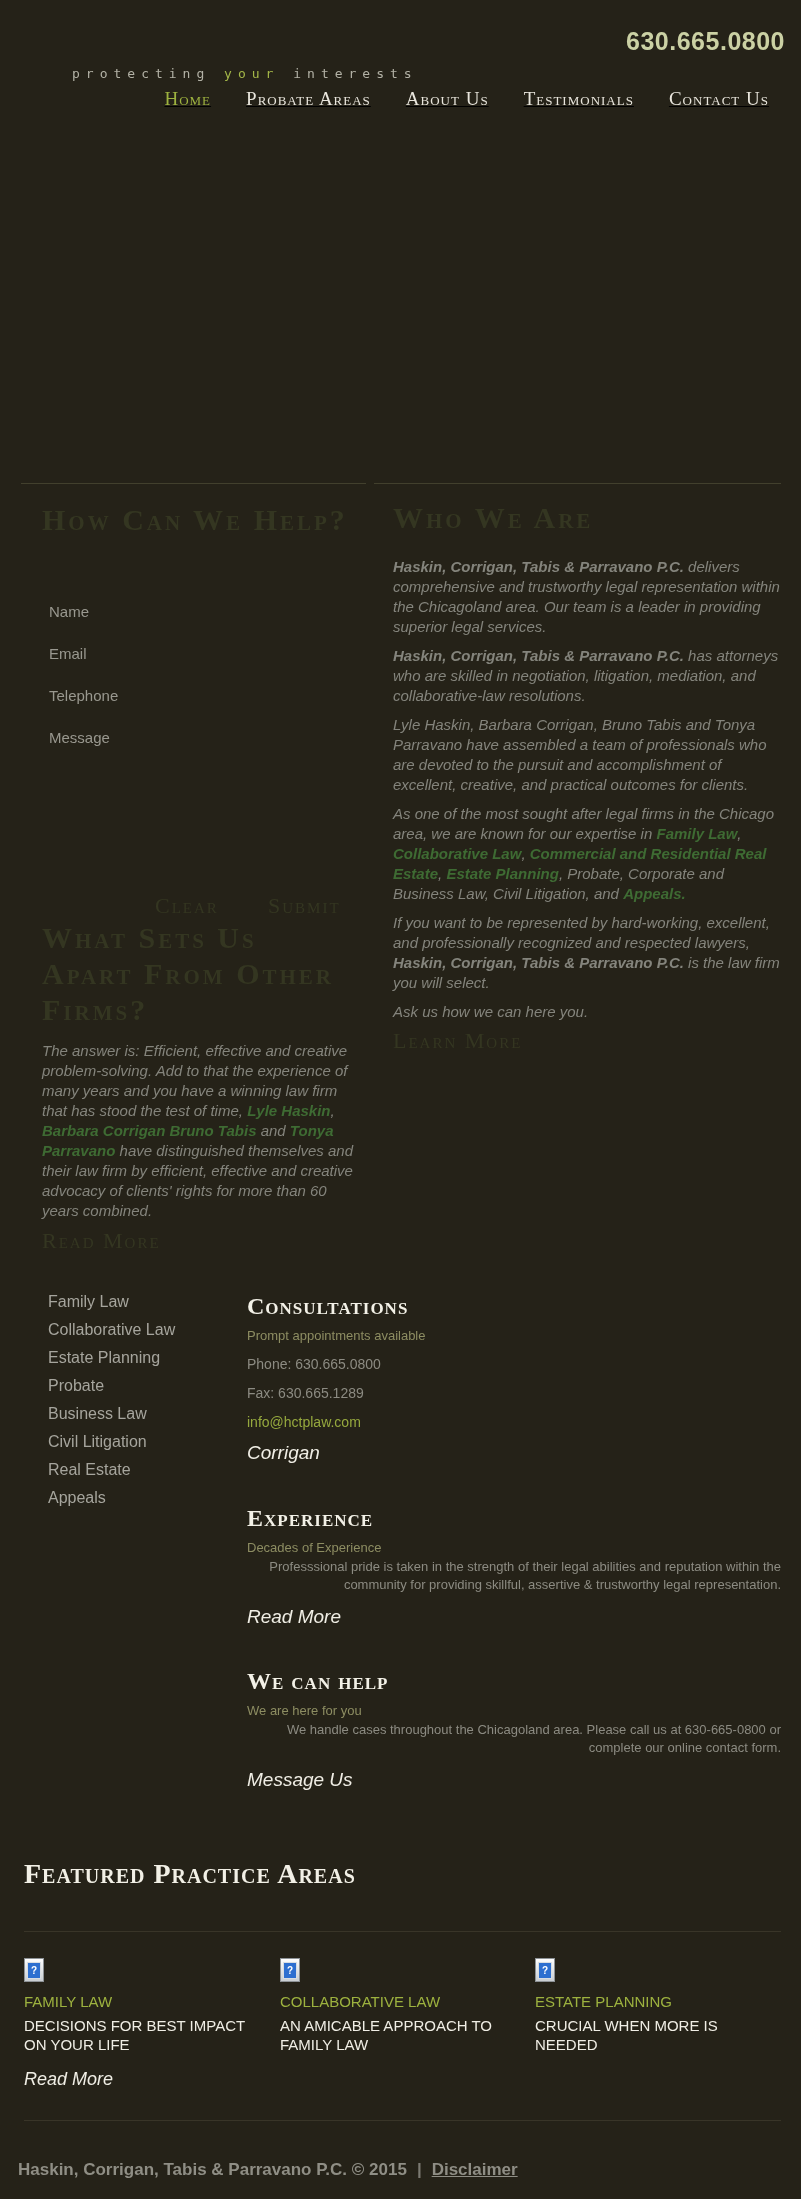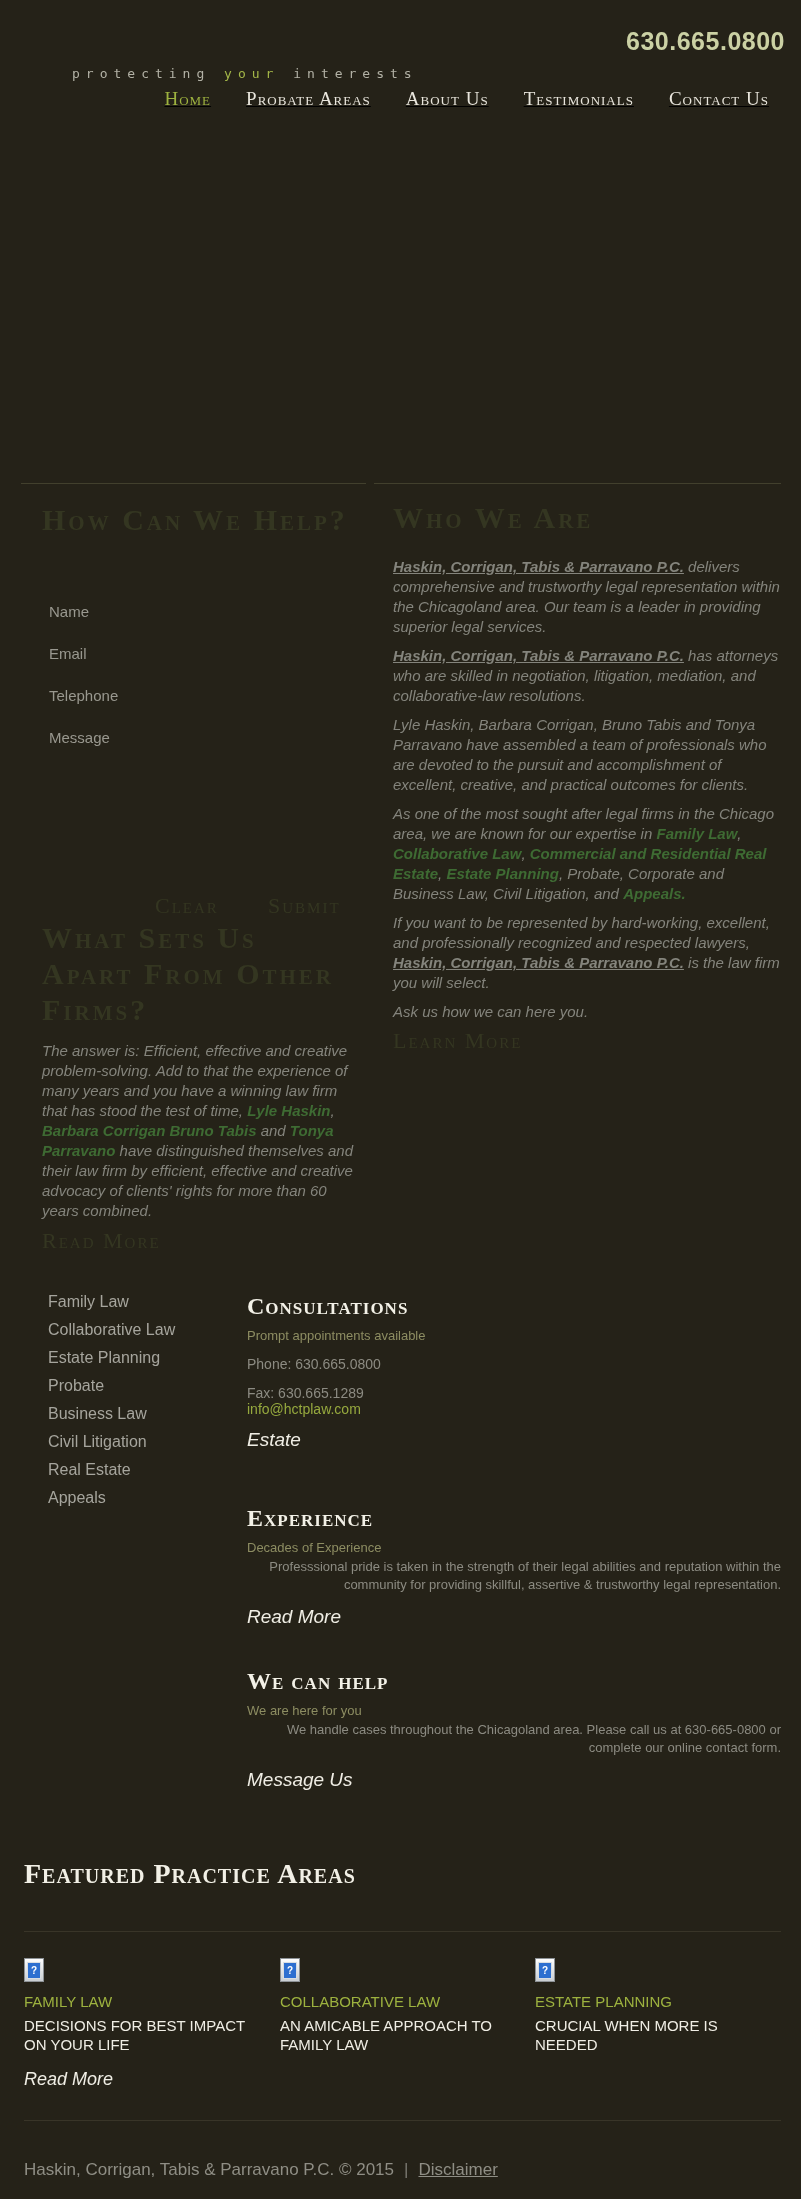--- a/index.html
+++ b/index.html
@@ -49,34 +49,34 @@
   .f-input{
     position:absolute;background:transparent;border:none;outline:none;
     color:#b7b6ac;font-size:14px;font-family:"Liberation Sans",sans-serif;
   }
   
   .para{
     position:absolute;font-style:italic;font-size:15px;line-height:20px;
     color:#84847c;
   }
   .para p{margin:0 0 9px 0;}
-  .seg-b{font-weight:bold;text-decoration:underline;}
+  .seg-b{font-weight:bold;}
   .seg-g{color:#3e6b33;font-weight:bold;cursor:pointer;}
   
   .plist{position:absolute;top:1288px;left:48px;list-style:none;margin:0;padding:0;}
   .plist li{font-size:16px;line-height:28px;color:#a6a59d;cursor:pointer;}
   
   .info{position:absolute;left:247px;width:534px;}
   .info-h{
     font-family:"Liberation Serif", serif;font-variant:small-caps;
     font-size:24px;line-height:26px;color:#f3f1e7;letter-spacing:1px;margin:0;
   }
   .info-sub{font-size:13px;color:#8d8d62;margin-top:9px;}
   .info-line{font-size:14px;color:#8c8b82;margin-top:13px;}
-  .info-mail{font-size:14px;color:#96a93e;cursor:pointer;}
+  .info-mail{font-size:14px;color:#96a93e;margin-top:13px;cursor:pointer;}
   .info-body{font-size:13px;line-height:18px;color:#8c8b82;margin-top:3px;text-align:right;}
   .white-link{
     display:inline-block;font-style:italic;font-size:19px;color:#f0eee5;
     margin-top:12px;cursor:pointer;
   }
   
   .feat-h{
     position:absolute;top:1858px;left:24px;
     font-family:"Liberation Serif", serif;font-variant:small-caps;
     font-size:28px;color:#f2f0e6;letter-spacing:1px;
@@ -90,21 +90,21 @@
   .broken-img .q{
     width:12px;height:15px;background:#2d6fd0;color:#fff;
     font-size:10px;font-weight:bold;display:flex;align-items:center;
     justify-content:center;border:1px solid #d8dde2;
   }
   .feat-title{font-size:15px;color:#9db23f;margin-top:11px;cursor:pointer;}
   .feat-desc{font-size:15px;line-height:19px;color:#f0eee5;margin-top:6px;}
   .feat-read{font-style:italic;font-size:18px;color:#f0eee5;margin-top:15px;cursor:pointer;display:inline-block;}
   
   .footer-text{
-    position:absolute;top:2160px;left:24px;font-size:17px;color:#8f8e85;
+    position:absolute;top:2160px;left:18px;font-size:17px;color:#8f8e85;font-weight:bold;
   }
   .footer-text .sep{margin:0 10px;color:#7b7a72;}
   .footer-text .disc{text-decoration:underline;cursor:pointer;color:#8f8e85;}
 </style>
 </head>
 <body>
 
 <div class="page">
 
   <div class="phone">630.665.0800</div>
@@ -168,21 +168,21 @@
     <li>Real Estate</li>
     <li>Appeals</li>
   </ul>
 
   <section class="info" style="top:1293px;">
     <h3 class="info-h">Consultations</h3>
     <div class="info-sub">Prompt appointments available</div>
     <div class="info-line" style="margin-top:13px;">Phone:  630.665.0800</div>
     <div class="info-line">Fax:  630.665.1289</div>
     <div class="info-mail">info@hctplaw.com</div>
-    <span class="white-link">Estate</span>
+    <span class="white-link">Corrigan</span>
   </section>
 
   <section class="info" style="top:1505px;">
     <h3 class="info-h">Experience</h3>
     <div class="info-sub">Decades of Experience</div>
     <div class="info-body">Professsional pride is taken in the strength of their legal abilities and reputation within the community for providing skillful, assertive &amp; trustworthy legal representation.</div>
     <span class="white-link">Read More</span>
   </section>
 
   <section class="info" style="top:1668px;">

